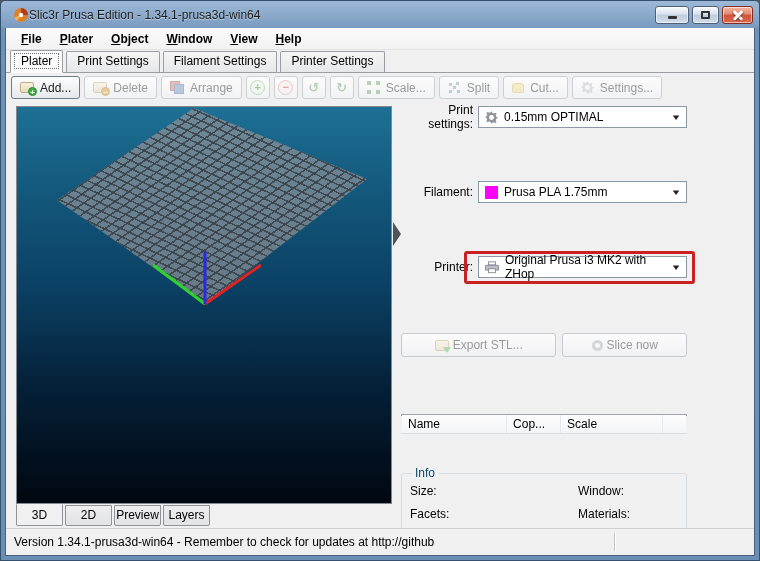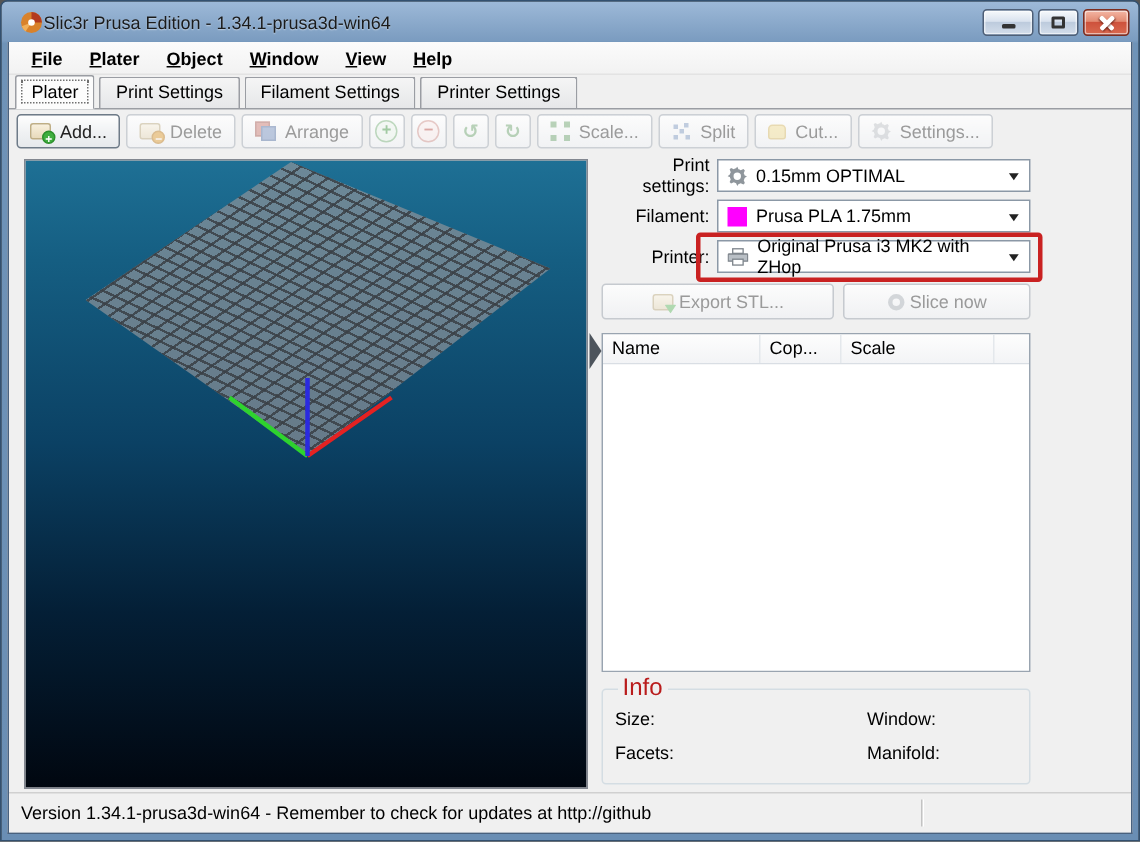--- a/index.html
+++ b/index.html
@@ -89,42 +89,42 @@
           rgba(138,145,152,.72); }
   .axes { position:absolute; left:0; top:0; }
   .viewtabs { height:21px; display:flex; gap:2px; margin-top:1px; }
   .vtab { width:47px; text-align:center; padding-top:2px; border:1px solid #8f9299; border-radius:0 0 2px 2px;
         background:linear-gradient(#ededee,#e2e3e5); font-size:12px; }
   .vtab.active { background:#f0f0f0; border-top-color:#f0f0f0; margin-top:-1px; padding-top:3px; height:22px; }
   .sash { width:9px; position:relative; }
   .sash-arrow { position:absolute; left:1px; top:116px; width:0; height:0;
         border-top:12px solid transparent; border-bottom:12px solid transparent; border-left:8px solid #4d545c; }
 
-  .right { width:286px; display:flex; flex-direction:column; min-height:0; padding-right:0; }
+  .right { width:286px; display:flex; flex-direction:column; min-height:0; padding-right:0;gap:48px; }
   .prow { height:22px; display:flex; align-items:center; margin-bottom:5px; position:relative; }
   .plabel { width:72px; text-align:right; margin-right:5px; flex:none; }
   .combo { flex:1; height:22px; border:1px solid #8b98a6; background:#fff; display:flex; align-items:center; gap:6px; padding:0 6px; }
   .combo .caret { margin-left:auto; font-size:8px; color:#222; transform:scaleX(1.4); }
   .swatch { width:13px; height:13px; flex:none; }
   .red-annotation { position:absolute; left:63px; right:-8px; top:-5px; bottom:-6px; border:3px solid #c92121; border-radius:3px;
         pointer-events:none; z-index:6; }
 
   .actions { display:flex; gap:6px; margin:2px 0 9px; }
   .abtn { height:24px; border:1px solid #c6cacf; border-radius:3px; background:linear-gradient(#fcfcfc,#f0f1f3);
         color:#9a9a9a; display:flex; align-items:center; justify-content:center; gap:4px; padding:0 6px; }
   .abtn.grow1 { flex:1.28; } .abtn.grow2 { flex:1; } .abtn.grow3 { flex:1.32; }
 
   .objtable { flex:1; border:1px solid #99a4b0; background:#fff; display:flex; flex-direction:column; min-height:0; }
   .thead { height:20px; display:flex; background:linear-gradient(#fdfdfd,#f3f4f6); border-bottom:1px solid #d9dee4; }
   .th { padding:2px 6px; border-right:1px solid #e4e8ec; overflow:hidden; white-space:nowrap; }
   .th.c-name { width:37%; } .th.c-copies { width:19%; } .th.c-scale { width:36%; } .th.c-extra { flex:1; border-right:none; }
   .tbody { flex:1; background:#fff; }
 
   fieldset.info { border:1px solid #d4dde3; border-radius:3px; margin:2px 0 3px; padding:0 8px 4px; }
-  fieldset.info legend { padding:0 3px; margin-left:2px; font-size:16px; color:#b91c1c; }
+  fieldset.info legend { padding:0 3px; margin-left:2px; font-size:12px; color:#0c4a6e; }
   .info-grid { display:grid; grid-template-columns:168px 1fr; row-gap:9px; padding-top:4px; }
 
   .statusbar { height:27px; border-top:1px solid #d0d0d0; background:#f0f0f0; display:flex; align-items:center; padding:0 8px; position:relative; margin-top:2px; }
   .status-text { max-width:420px; overflow:hidden; white-space:nowrap; }
   .status-divider { position:absolute; left:608px; top:4px; height:18px; border-left:1px solid #c3c3c3; border-right:1px solid #fff; }
 </style>
 </head>
 <body>
 
 <div class="win">
@@ -221,20 +221,26 @@
 
       <div class="left">
         <div class="viewport">
           <div class="plate"></div>
           <svg class="axes" width="374" height="396">
             <line x1="188" y1="197" x2="136" y2="158" stroke-width="3" stroke="#2ed32e"></line>
             <line x1="188" y1="197" x2="244" y2="158" stroke-width="3" stroke="#e42222"></line>
             <line x1="188" y1="197" x2="188" y2="145" stroke-width="3" stroke="#2a2ae0"></line>
           </svg>
         </div>
+        <div class="viewtabs">
+          <div class="vtab active">3D</div>
+          <div class="vtab">2D</div>
+          <div class="vtab">Preview</div>
+          <div class="vtab">Layers</div>
+        </div>
       </div>
 
       <div class="sash">
         <div class="sash-arrow"></div>
       </div>
 
       <div class="right">
 
         <div class="prow">
           <span class="plabel">Print settings:</span>
@@ -292,20 +298,21 @@
           </div>
           <div class="tbody"></div>
         </div>
 
         <fieldset class="info">
           <legend>Info</legend>
           <div class="info-grid">
             <span>Size:</span>
             <span>Window:</span>
             <span>Facets:</span>
+            <span>Materials:</span>
             <span>Manifold:</span>
             <span></span>
           </div>
         </fieldset>
 
       </div>
     </div>
 
     <div class="statusbar">
       <span class="status-text">Version 1.34.1-prusa3d-win64 - Remember to check for updates at http://github</span>

